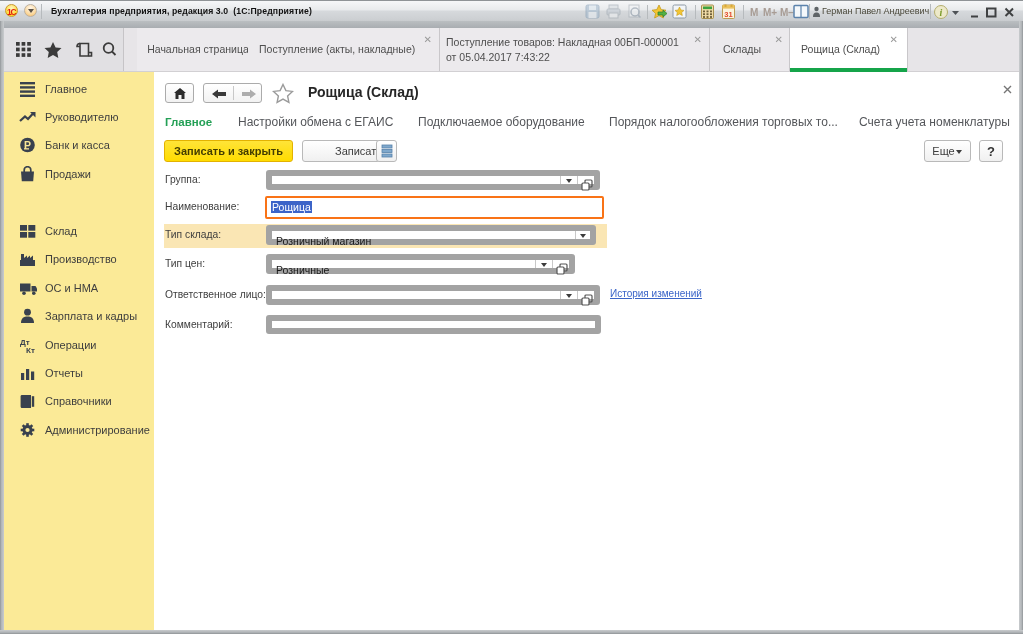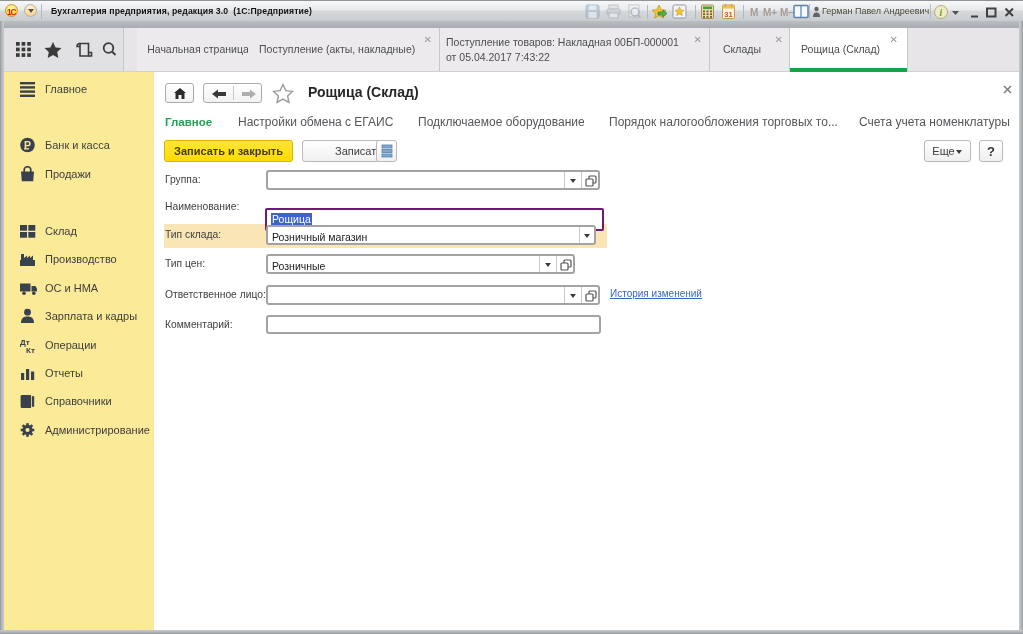--- a/index.html
+++ b/index.html
@@ -60,21 +60,21 @@
 
 
 .btn { position:absolute; top:140px; height:22px; border:1px solid #B9B9B9; border-radius:3px;
   background:linear-gradient(#FFFFFF,#F0F0F0); font-size:11px; color:#3C3C3C; text-align:center; }
 #btnSave1 { left:164px; width:129px; background:linear-gradient(#FFE438,#FFDC00);
   border:1px solid #E3B200; font-weight:bold; color:#433D00; }
 .btn .bt { display:block; margin-top:4px; }
 
 
 .flabel { position:absolute; left:165px; font-size:10.3px; color:#3E3E3E; }
-.field { position:absolute; left:266px; border:2px solid #a3a3a3; border-radius:3px; background:#fff; }
+.field { position:absolute; left:266px; border:6px solid #a3a3a3; border-radius:3px; background:#fff; }
 .fseg { position:absolute; top:0; bottom:0; border-left:1px solid #C8C8C8; }
 .arr:after { content:""; position:absolute; left:50%; top:50%; margin:-1.5px 0 0 -3.5px;
   border:3.5px solid transparent; border-top:4px solid #3C3C3C; }
 .ftext { position:absolute; left:4px; top:3.5px; font-size:10.5px; color:#1A1A1A; white-space:nowrap;}
 #hlband { left:164px; top:224px; width:443px; height:24px; background:#FAE6B4; }
 a.hlink { position:absolute; font-size:10px; color:#3A64C8; text-decoration:underline; }
 </style>
 </head>
 <body>
 
@@ -230,20 +230,28 @@
       <svg width="17" height="16">
         <g fill="#39414E">
           <rect x="1" y="1" width="15" height="2.4"></rect>
           <rect x="1" y="5.2" width="15" height="2.4"></rect>
           <rect x="1" y="9.4" width="15" height="2.4"></rect>
           <rect x="1" y="13.6" width="15" height="2.4"></rect>
         </g>
       </svg>
       <span>Главное</span>
     </div>
+  <div class="mi" style="top:30.95px;">
+      <svg width="17" height="16">
+        <path d="M1 12 L6 7.5 L9 10 L14 4.5" stroke="#39414E" stroke-width="2.2" fill="none"></path>
+        <path d="M10.5 3.5 L16 3.5 L16 9" fill="none" stroke="#39414E" stroke-width="0"></path>
+        <path d="M11 3 L16.5 3 L16.5 8.5 Z" fill="#39414E"></path>
+      </svg>
+      <span>Руководителю</span>
+    </div>
   <div class="mi" style="top:59.4px;">
       <svg width="17" height="16">
         <circle cx="8.5" cy="8" r="7.3" fill="#39414E"></circle>
         <text x="8.5" y="11.6" font-size="10.5" font-weight="bold" fill="#F9E795" text-anchor="middle" font-family="Liberation Sans">Р</text>
         <rect x="5" y="11.2" width="5" height="1.3" fill="#F9E795"></rect>
       </svg>
       <span>Банк и касса</span>
     </div>
   <div class="mi" style="top:87.85px;">
       <svg width="17" height="16">
@@ -393,21 +401,21 @@
   <div class="fseg arr" style="right:17px; width:17px;"></div>
   <div class="fseg" style="right:0; width:17px;">
     <svg style="position:absolute;left:3px;top:3px;" width="12" height="12">
       <rect x="4" y="1" width="7" height="7" rx="1" fill="none" stroke="#555" stroke-width="1.2"></rect>
       <rect x="1" y="4" width="7" height="7" rx="1" fill="#fff" stroke="#555" stroke-width="1.2"></rect>
     </svg>
   </div>
 </div>
 
 <div class="flabel" style="top:201px;">Наименование:</div>
-<div class="field" style="top:208px; left:265px; width:339px; height:23px; border:2px solid #701a75; border-radius:2px;text-align:right;">
+<div class="field" style="top:196px; left:265px; width:339px; height:23px; border:2px solid #f97316; border-radius:2px;text-align:right;">
   <div class="ftext" style="top:3px; background:#3C64C8; color:#fff; padding:0 1px;">Рощица</div>
 </div>
 
 <div class="flabel" style="top:229px;">Тип склада:</div>
 <div class="field" style="top:225px; width:330px; height:20px;">
   <div class="ftext">Розничный магазин</div>
   <div class="fseg arr" style="right:0; width:15px;"></div>
 </div>
 
 <div class="flabel" style="top:258px;">Тип цен:</div>

